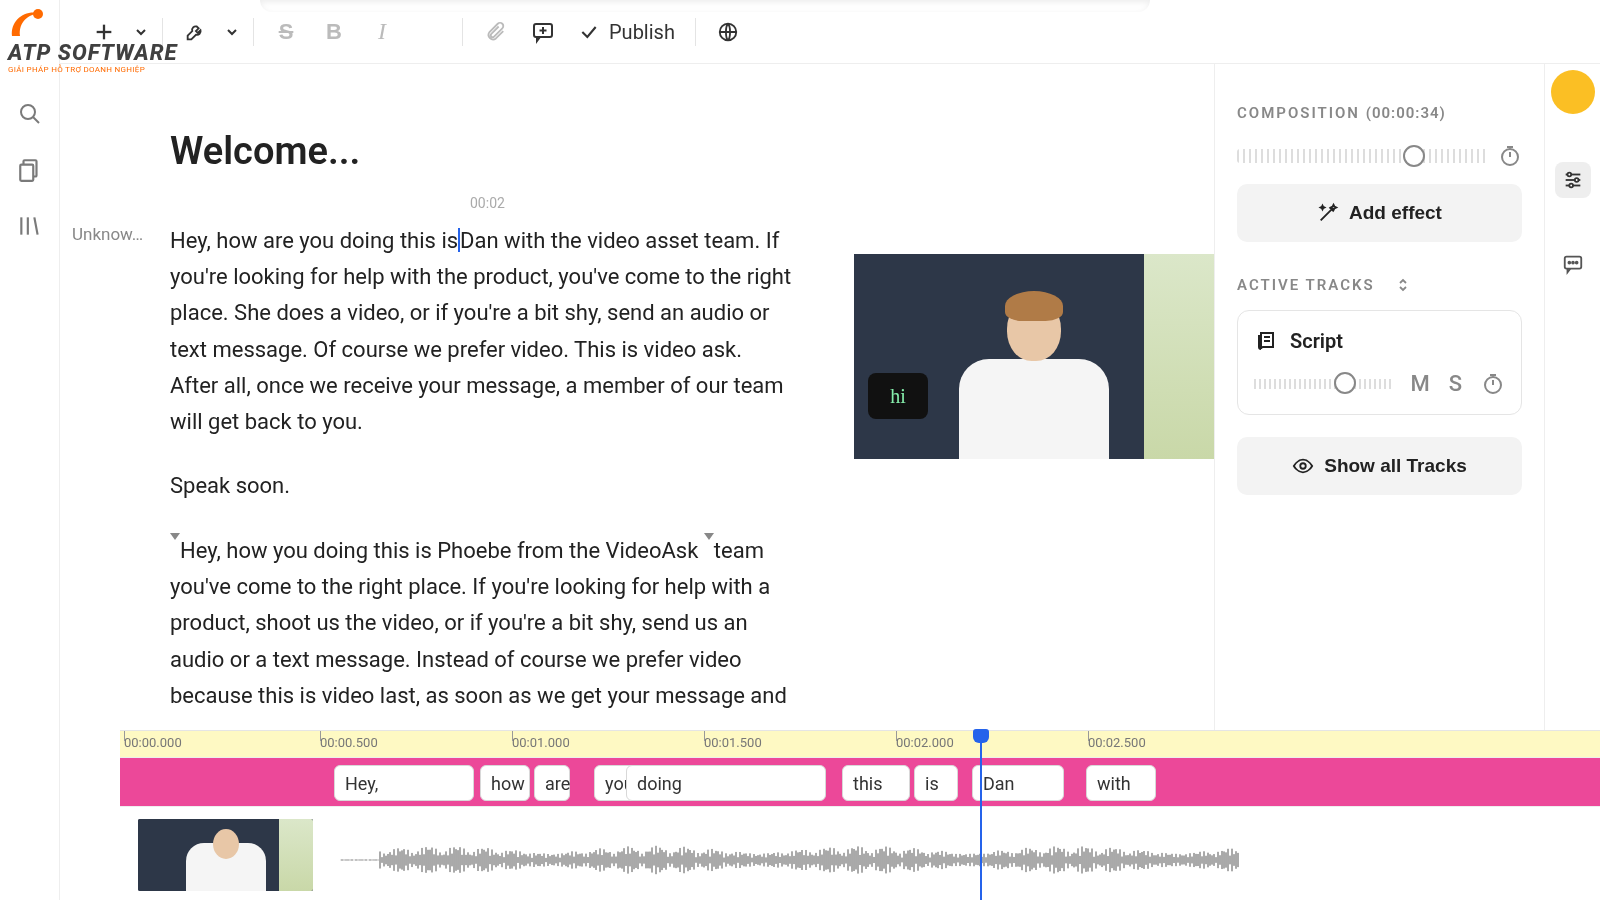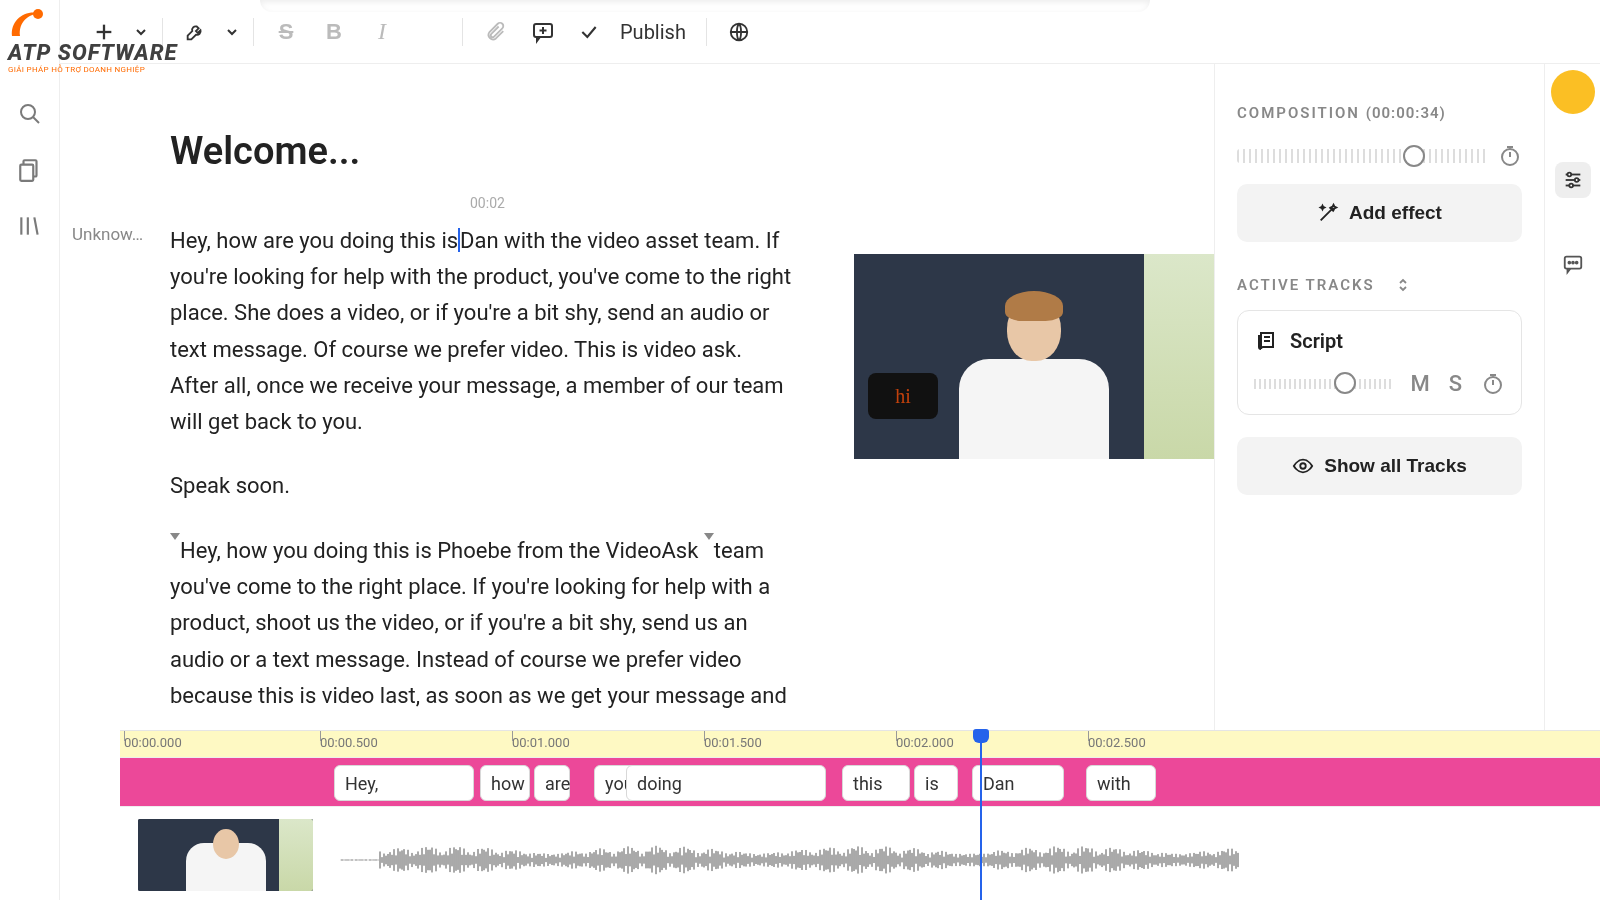--- a/index.html
+++ b/index.html
@@ -5,21 +5,21 @@
   * { box-sizing: border-box; margin: 0; padding: 0; }
   html, body { width: 1600px; height: 900px; font-family: -apple-system, BlinkMacSystemFont, "Segoe UI", Roboto, sans-serif; background: #fff; overflow: hidden; }
   .app { display: flex; width: 100%; height: 100%; }
   .left-rail { width: 60px; background: #fff; border-right: 1px solid #eee; display: flex; flex-direction: column; align-items: center; padding-top: 100px; gap: 28px; }
   .left-rail .rail-icon { width: 28px; height: 28px; color: #7a7a7a; cursor: pointer; display: flex; align-items: center; justify-content: center; }
   .main { flex: 1; display: flex; flex-direction: column; position: relative; }
   .toolbar { height: 64px; display: flex; align-items: center; padding: 0 24px; gap: 8px; border-bottom: 1px solid #eee; }
   .tb-btn { background: transparent; border: none; width: 40px; height: 40px; display: flex; align-items: center; justify-content: center; cursor: pointer; border-radius: 6px; color: #333; font-size: 20px; }
   .tb-sep { width: 1px; height: 28px; background: #e4e4e4; margin: 0 4px; }
   .tb-btn.muted svg, .tb-btn.muted { color: #bbb; }
-  .publish { display: flex; align-items: center; gap: 21px; color: #333; font-size: 20px; cursor: pointer; padding: 0 8px; }
+  .publish { display: flex; align-items: center; gap: 10px; color: #333; font-size: 20px; cursor: pointer; padding: 0 8px; }
   .content-row { flex: 1; display: flex; overflow: hidden; }
   .speaker-col { width: 110px; padding: 160px 0 0 12px; font-size: 17px; color: #888; }
   .editor-col { flex: 1; padding: 56px 60px 0 0; font-size: 22px; line-height: 1.65; color: #222; overflow: hidden; position: relative; }
   .editor-col h1 { font-size: 38px; font-weight: 600; margin-bottom: 40px; color: #222; }
   .timestamp-pill { position: absolute; left: 300px; top: 128px; font-size: 14px; color: #aaa; }
   .caret { display:inline-block; width:0; border-left: 2px solid #2563eb; height: 24px; vertical-align: -4px; }
   .para2 { margin-top: 28px; }
   .para3 { margin-top: 28px; position: relative; }
   .ins-mark { display:inline-block; width:0; height:0; border-left:5px solid transparent; border-right:5px solid transparent; border-top:7px solid #888; vertical-align: top; }
   .preview-col { width: 360px; padding: 0; display: flex; flex-direction: column; align-items: stretch; }
@@ -58,21 +58,21 @@
   .logo { position:absolute; top:6px; left:8px; z-index:50; }
   .logo-text1 { font-size: 22px; font-weight:800; color:#404040; letter-spacing:1px; font-style:italic; }
   .logo-text2 { font-size: 8px; color:#ff6a00; letter-spacing:0.3px; }
   .topbar-shadow { position:absolute; top:0; left:200px; right:450px; height:12px; border-radius:0 0 22px 22px; box-shadow: 0 2px 6px rgba(0,0,0,0.08) inset; }
   
   .person { position:absolute; left:50%; bottom:0; transform:translateX(-50%); width:160px; height:180px; }
   .person .head { position:absolute; top:18px; left:50%; transform:translateX(-50%); width:54px; height:64px; background:#e8c7a7; border-radius:50% 50% 46% 46%; }
   .person .hair { position:absolute; top:12px; left:50%; transform:translateX(-50%); width:58px; height:30px; background:#b07b47; border-radius:50% 50% 30% 30%; }
   .person .body { position:absolute; bottom:0; left:50%; transform:translateX(-50%); width:150px; height:100px; background:#f5f5f5; border-radius:30px 30px 0 0; }
   .window-bg { position:absolute; right:0; top:0; width:70px; height:100%; background:linear-gradient(#dbe7c9,#c9d8a8); }
-  .pillow { position:absolute; left:14px; bottom:40px; width:70px; height:46px; background:#111; border-radius:8px; color:#c2410c; font-size:20px; display:flex; align-items:center; justify-content:center; font-family: cursive; }
+  .pillow { position:absolute; left:14px; bottom:40px; width:60px; height:46px; background:#111; border-radius:8px; color:#86efac; font-size:20px; display:flex; align-items:center; justify-content:center; font-family: cursive; }
   .far-right-bottom { position:absolute; bottom:18px; width:36px; height:36px; border:1.5px solid #888; border-radius:6px; display:flex; align-items:flex-end; justify-content:center; padding-bottom:5px; cursor:pointer; }
   .far-right-bottom .bar { width:20px; height:3px; background:#888; }
   svg { display:block; }
 </style>
 </head>
 <body>
 
 <div class="app">
 
   <div class="logo">

